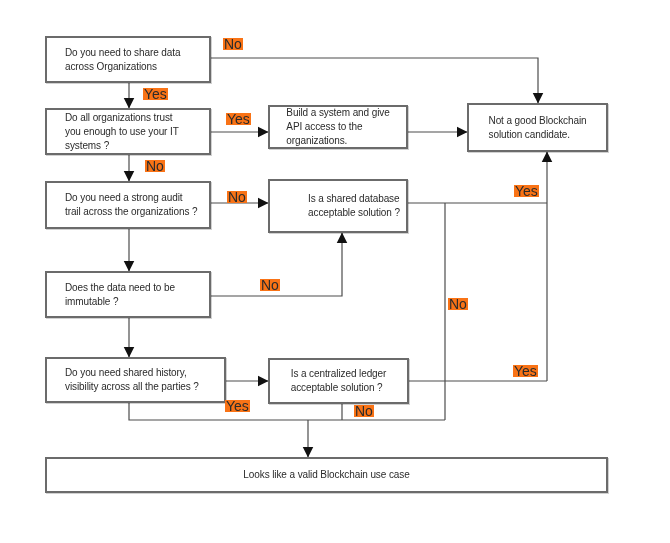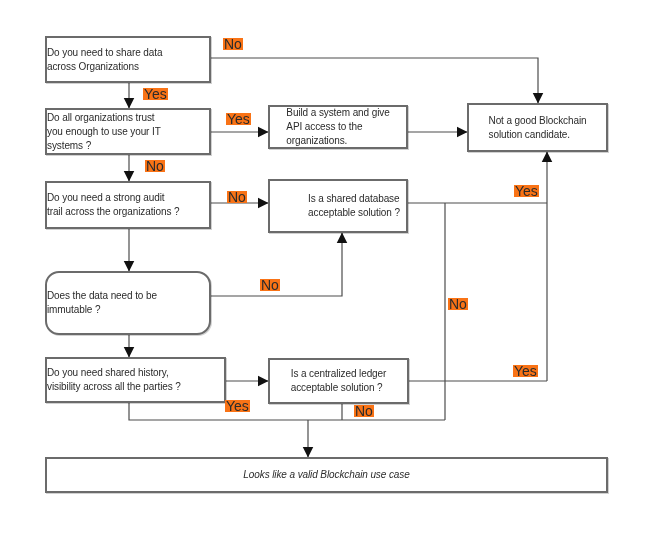--- a/index.html
+++ b/index.html
@@ -34,32 +34,32 @@
     border: 2px solid #6b6b6b;
     box-shadow: 1px 1px 0 rgba(0,0,0,0.18);
     display: flex;
     align-items: center;
     color: #2b2b2b;
     font-size: 10px;
     line-height: 14px;
     letter-spacing: -0.1px;
   }
   .node-text { white-space: pre-line; }
-  .left-col { padding-left: 0; text-align: left; }
+  .left-col { padding-left: 18px; text-align: left; }
   .centered { justify-content: center; text-align: left; }
   .node-share     { left: 45px;  top: 36px;  width: 166px; height: 47px; }
   .node-trust     { left: 45px;  top: 108px; width: 166px; height: 47px; }
   .node-audit     { left: 45px;  top: 181px; width: 166px; height: 48px; }
-  .node-immutable { left: 45px;  top: 271px; width: 166px; height: 64px; border-radius: 14px; }
+  .node-immutable { left: 45px;  top: 271px; width: 166px; height: 47px; }
   .node-history   { left: 45px;  top: 357px; width: 181px; height: 46px; }
   .node-build     { left: 268px; top: 105px; width: 140px; height: 44px; }
   .node-shareddb  { left: 268px; top: 179px; width: 140px; height: 54px; padding-left: 32px; }
   .node-ledger    { left: 268px; top: 358px; width: 141px; height: 46px; }
   .node-notgood   { left: 467px; top: 103px; width: 141px; height: 49px; }
-  .node-valid     { left: 45px;  top: 457px; width: 563px; height: 36px; text-align: left; font-style: italic; }
+  .node-valid     { left: 45px;  top: 457px; width: 563px; height: 36px; text-align: left; }
   .edge-label {
     position: absolute;
     color: #2b2b2b;
     font-size: 14px;
     line-height: 12px;
     background: #f97316;
     padding: 0 1px;
   }
   .lbl-share-no      { left: 223px; top: 38px;  }
   .lbl-share-yes     { left: 143px; top: 88px;  }

